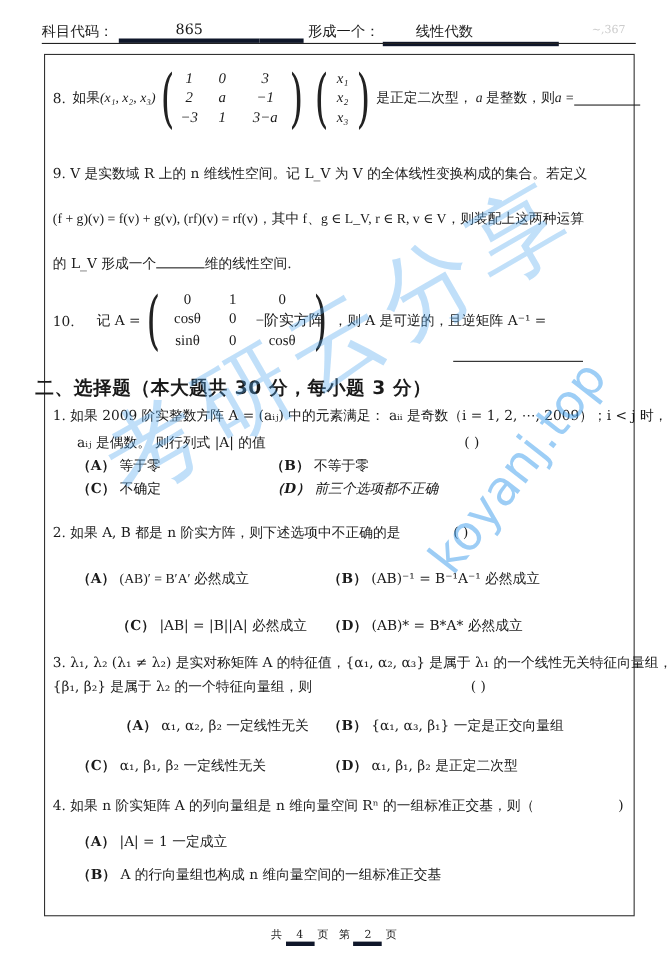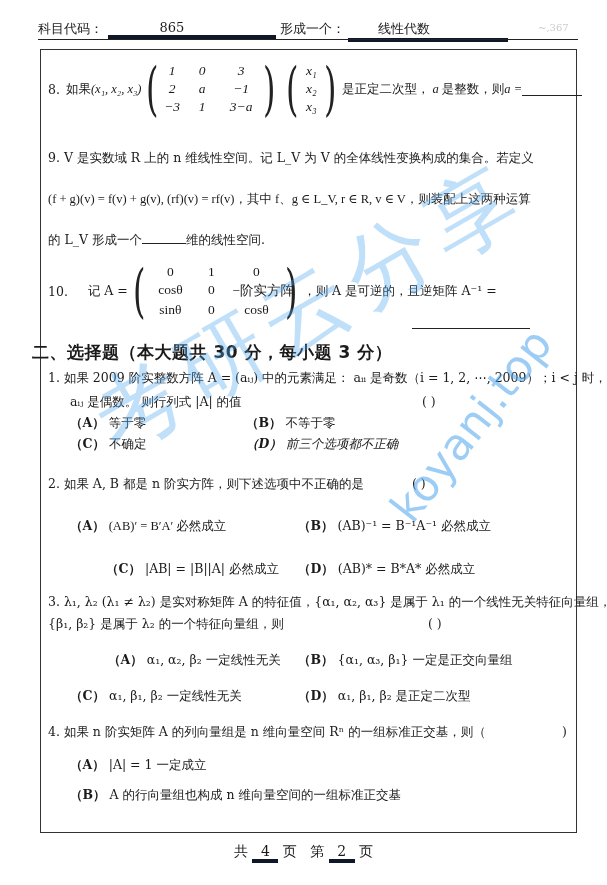--- a/index.html
+++ b/index.html
@@ -11,21 +11,21 @@
   .uline { display:inline-block; border-bottom:4px solid #0f172a; text-align:center; }
   .frame { position:absolute; left:40px; top:49px; width:535px; height:782px; border:1.2px solid #333; }
   .i { font-style:italic; font-family:"Liberation Serif","DejaVu Serif",serif; }
   .blank { display:inline-block; border-bottom:1px solid #222; vertical-align:baseline; }
   .mat { display:inline-flex; align-items:center; vertical-align:middle; }
   .paren { font-size:58px; line-height:58px; transform:scaleX(0.55); font-family:"DejaVu Serif",serif; color:#222; }
   .mgrid { display:grid; row-gap:2px; column-gap:14px; text-align:center; font-family:"Liberation Serif",serif; font-size:13.5px; }
   .sec { font-weight:bold; font-size:17px; font-family:"DejaVu Sans","Liberation Sans",sans-serif; letter-spacing:0.5px; }
   .opt { font-weight:bold; }
   .wm { position:absolute; color:#4ea6ee; opacity:0.55; font-family:"DejaVu Sans",sans-serif; pointer-events:none; }
-  .footer { top:843px; left:0; width:607px; text-align:center; font-size:14px; }
+  .footer { top:843px; left:0; width:607px; text-align:center; font-size:10px; }
 </style>
 </head>
 <body>
 
 <div class="abs hdr" style="left:38px;">科目代码：</div>
 <div class="abs hdr" style="left:108px;">
   <span class="uline" style="width:128px;">865</span>
 </div>
 <div class="abs hdr" style="left:236px;">
   <span class="uline" style="width:40px;">&nbsp;</span>

